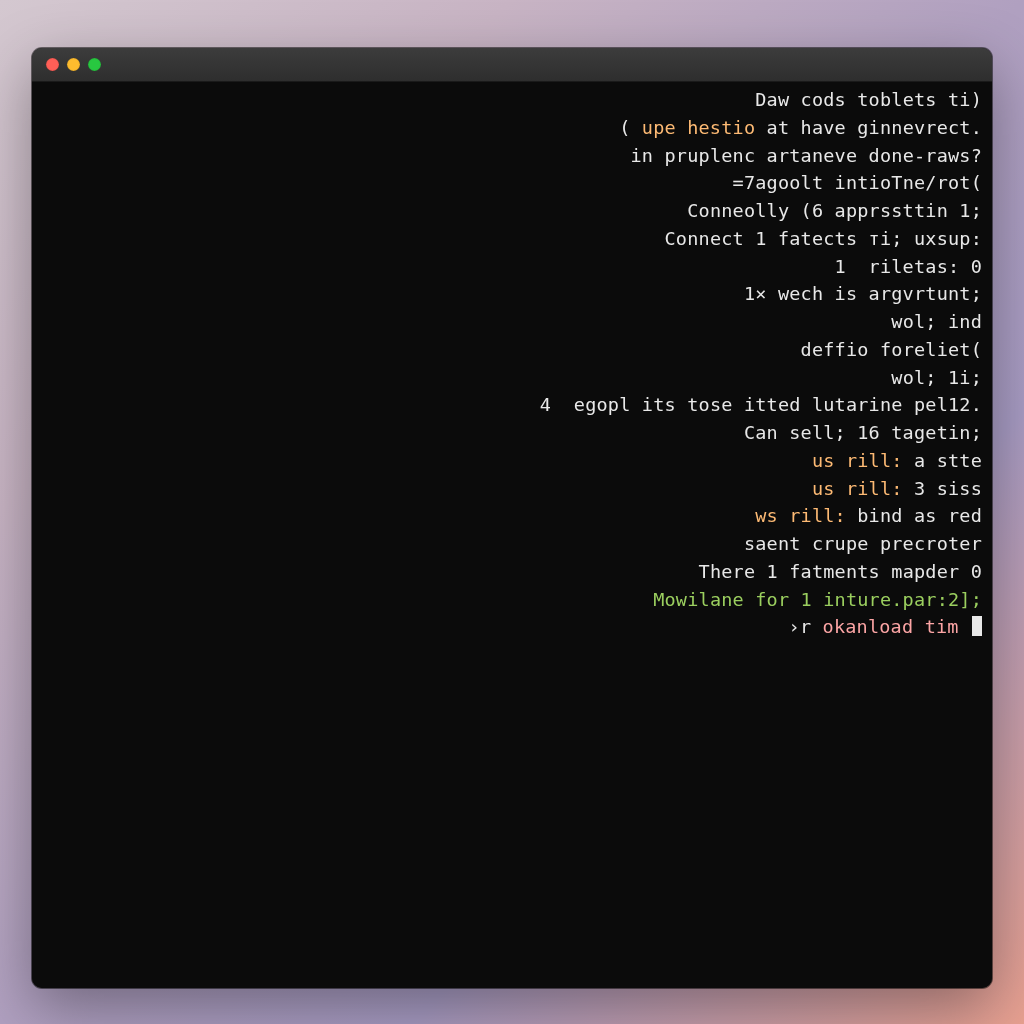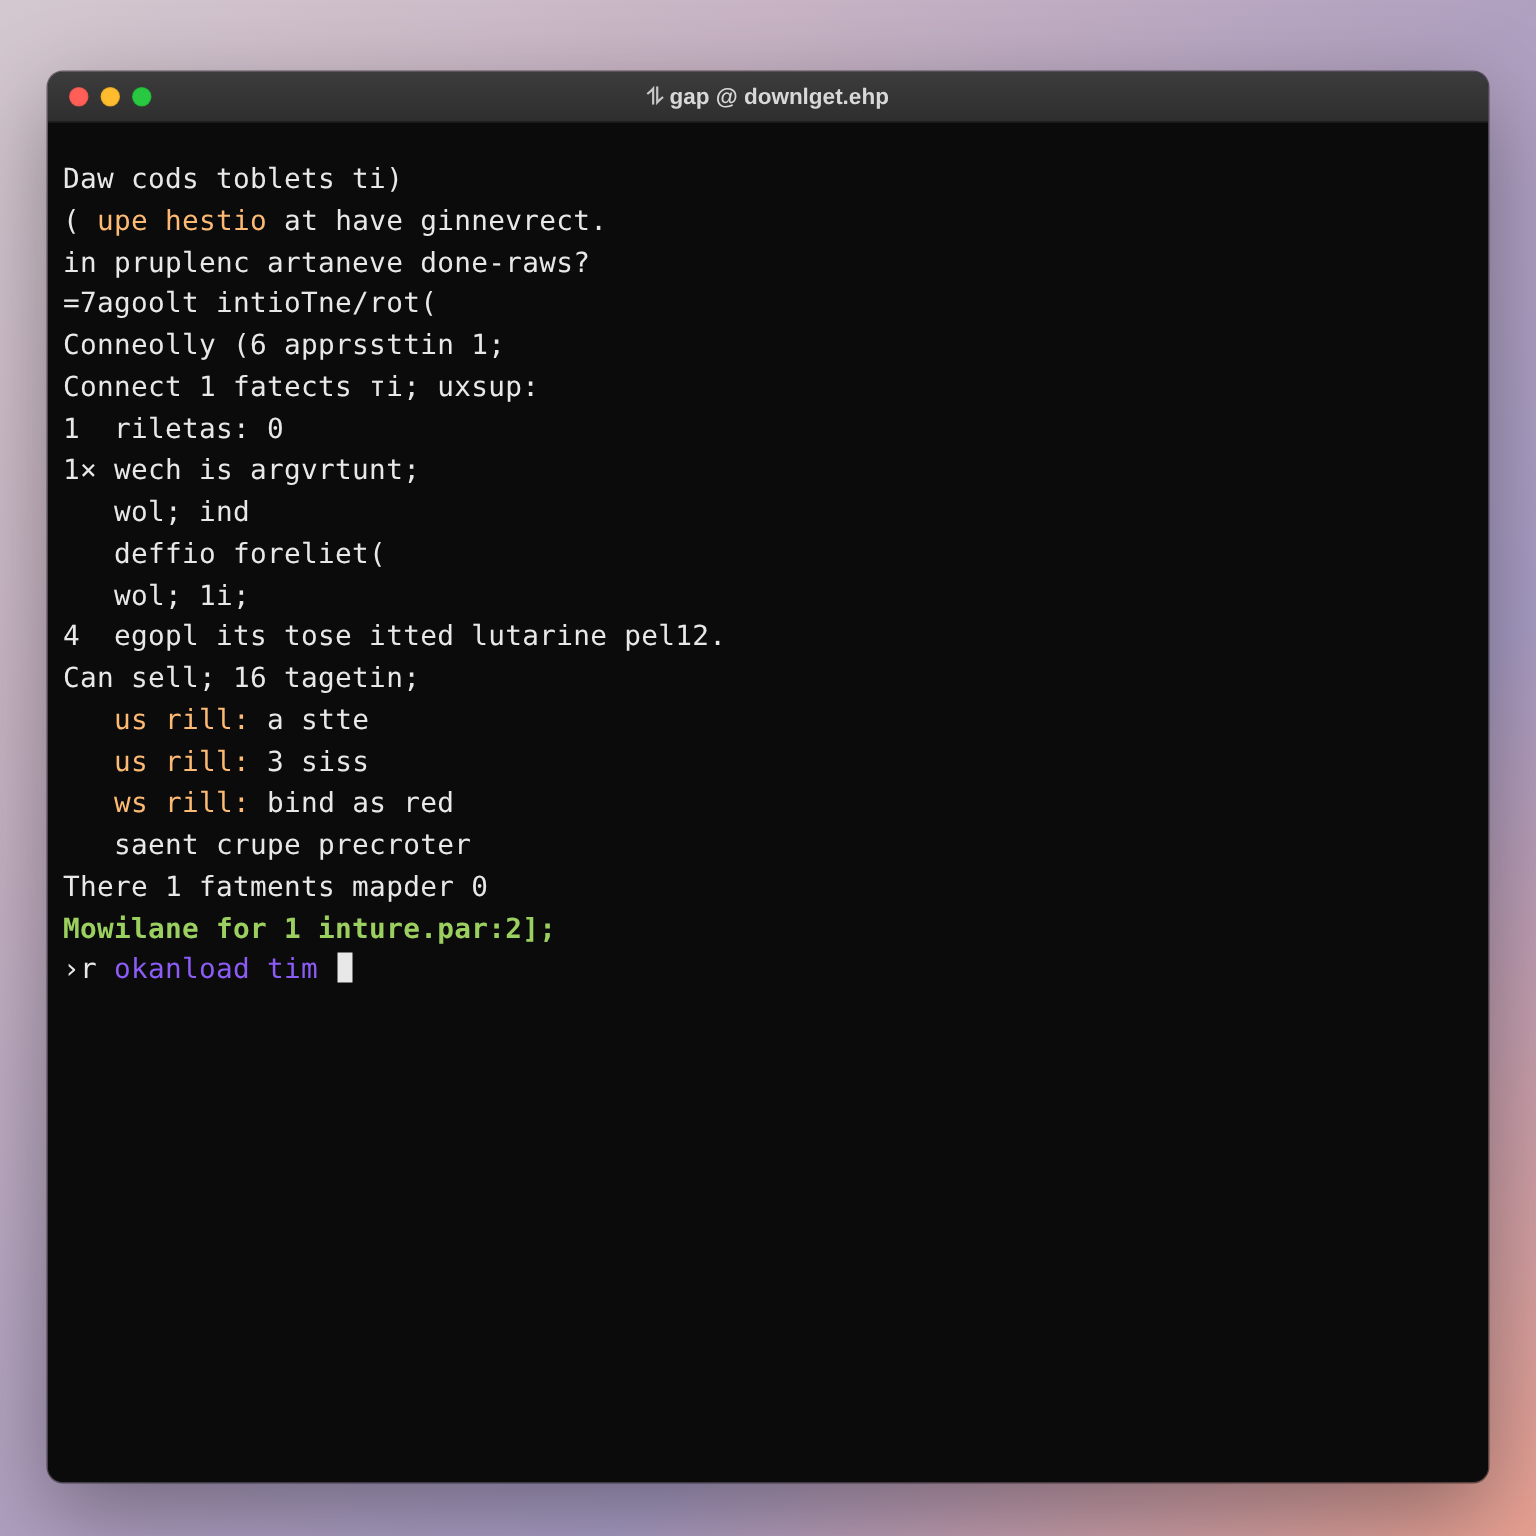--- a/index.html
+++ b/index.html
@@ -57,46 +57,44 @@
     display: inline-block;
     margin-right: 4px;
     opacity: 0.9;
   }
   .terminal-body {
     flex: 1;
     background: #0b0b0b;
     color: #e8e8e8;
     font-size: 18.5px;
     line-height: 1.5;
-    padding: 24px 10px;
+    padding: 4px 10px;
     white-space: pre;
     overflow: hidden;
     letter-spacing: 0.2px;
+    text-align: right;
   }
   .g  { color: #fdba74; }  
-  .bg { color: #9bcf5f; font-weight: 700; } 
-  .dim { color: #8b5cf6; }
+  .bg { color: #9bcf5f; font-weight: 400; } 
+  .dim { color: #fca5a5; }
   .cursor {
     display: inline-block;
     width: 10px; height: 20px;
     background: #e8e8e8;
     vertical-align: -3px;
     margin-left: 2px;
   }
   .row { display: block; }
 </style>
 </head>
 <body>
 
 <div class="terminal-window">
   <div class="titlebar">
     <div class="traffic-lights">
       <div class="light red"></div>
       <div class="light yellow"></div>
       <div class="light green"></div>
     </div>
-    <div class="title">
-      <span class="title-icon">⥮</span><span>gap @ downlget.ehp</span>
-    </div>
   </div>
 
   <div class="terminal-body"><span class="row">Daw cods toblets ti)</span><span class="row"><span>( </span><span class="g">upe hestio</span><span> at have ginnevrect.</span></span><span class="row">in pruplenc artaneve done-raws?</span><span class="row">=7agoolt intioTne/rot(</span><span class="row"></span><span class="row"></span><span class="row">Conneolly (6 apprssttin 1;</span><span class="row">Connect 1 fatects тi; uxsup:</span><span class="row">1  riletas: 0</span><span class="row">1× wech is argvrtunt;</span><span class="row">   wol; ind</span><span class="row">   deffio foreliet(</span><span class="row">   wol; 1i;</span><span class="row">4  egopl its tose itted lutarine pel12.</span><span class="row"></span><span class="row"></span><span class="row">Can sell; 16 tagetin;</span><span class="row"><span>   </span><span class="g">us rill:</span><span> a stte</span></span><span class="row"><span>   </span><span class="g">us rill:</span><span> 3 siss</span></span><span class="row"><span>   </span><span class="g">ws rill:</span><span> bind as red</span></span><span class="row">   saent crupe precroter</span><span class="row"></span><span class="row"></span><span class="row">There 1 fatments mapder 0</span><span class="row bg">Mowilane for 1 inture.par:2];</span><span class="row"><span>›r </span><span class="dim">okanload tim </span><span class="cursor"></span></span></div>
 </div>
 
 </body></html>

